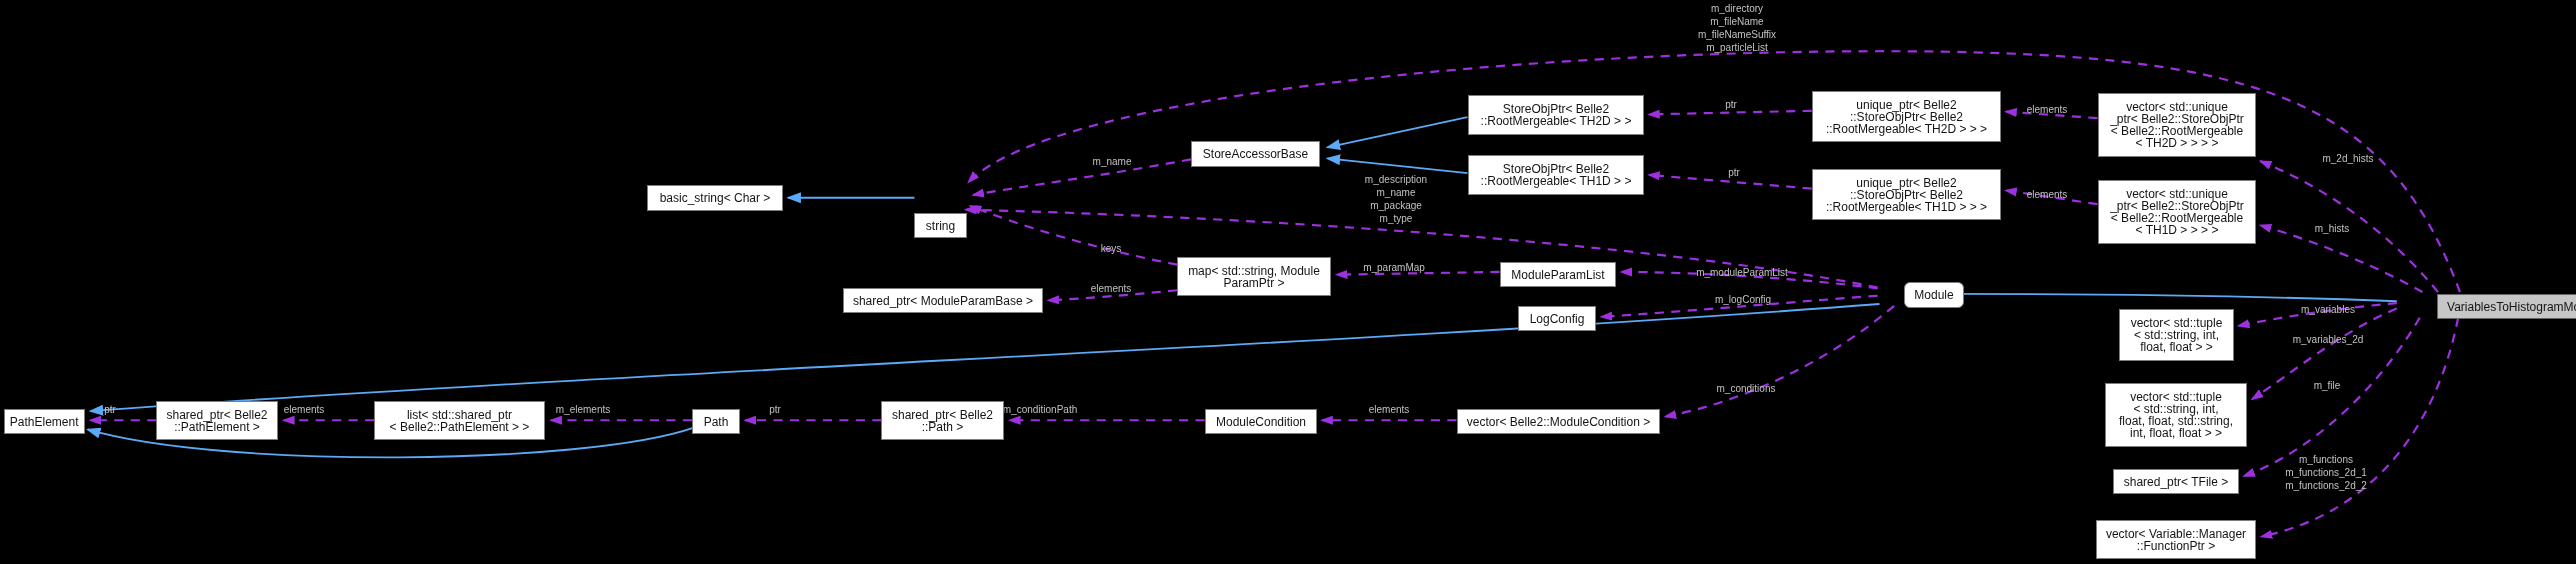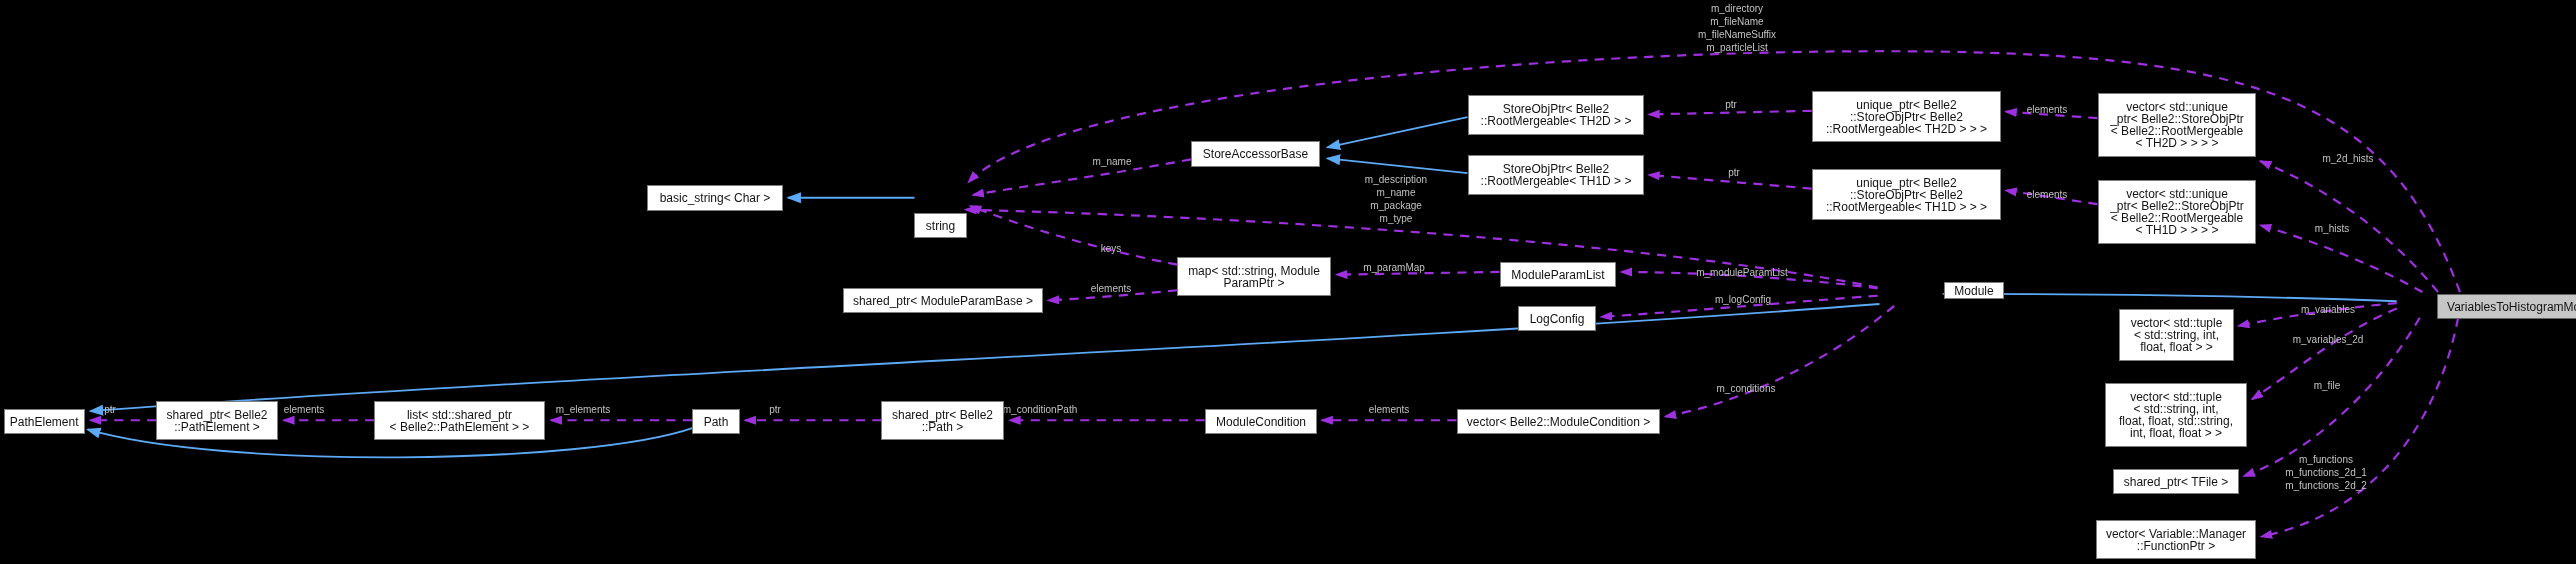--- a/index.html
+++ b/index.html
@@ -113,21 +113,21 @@
 &lt; TH2D &gt; &gt; &gt; &gt;</div>
     <div class="node" style="left: 2098px; top: 180px; width: 158px; height: 64px;">vector&lt; std::unique
 _ptr&lt; Belle2::StoreObjPtr
 &lt; Belle2::RootMergeable
 &lt; TH1D &gt; &gt; &gt; &gt;</div>
     <div class="node" style="left: 1177px; top: 257px; width: 154px; height: 39px;">map&lt; std::string, Module
 ParamPtr &gt;</div>
     <div class="node" style="left: 843px; top: 288px; width: 200px; height: 25px;">shared_ptr&lt; ModuleParamBase &gt;</div>
     <div class="node" style="left: 1500px; top: 262px; width: 116px; height: 25px;">ModuleParamList</div>
     <div class="node" style="left: 1518px; top: 306px; width: 78px; height: 25px;">LogConfig</div>
-    <div class="node" style="left: 1944px; top: 282px; width: 60px; height: 17px;">Module</div>
+    <div class="node" style="left: 1904px; top: 282px; width: 60px; height: 26px; border-radius: 6px;">Module</div>
     <div class="node highlight" style="left: 2397px; top: 294px; width: 176px; height: 25px; margin-left: 40px;">VariablesToHistogramModule</div>
     <div class="node" style="left: 2119px; top: 309px; width: 115px; height: 52px;">vector&lt; std::tuple
 &lt; std::string, int,
 float, float &gt; &gt;</div>
     <div class="node" style="left: 2105px; top: 383px; width: 142px; height: 64px;">vector&lt; std::tuple
 &lt; std::string, int,
 float, float, std::string,
 int, float, float &gt; &gt;</div>
     <div class="node" style="left: 2113px; top: 469px; width: 126px; height: 25px;">shared_ptr&lt; TFile &gt;</div>
     <div class="node" style="left: 2096px; top: 520px; width: 160px; height: 39px;">vector&lt; Variable::Manager

